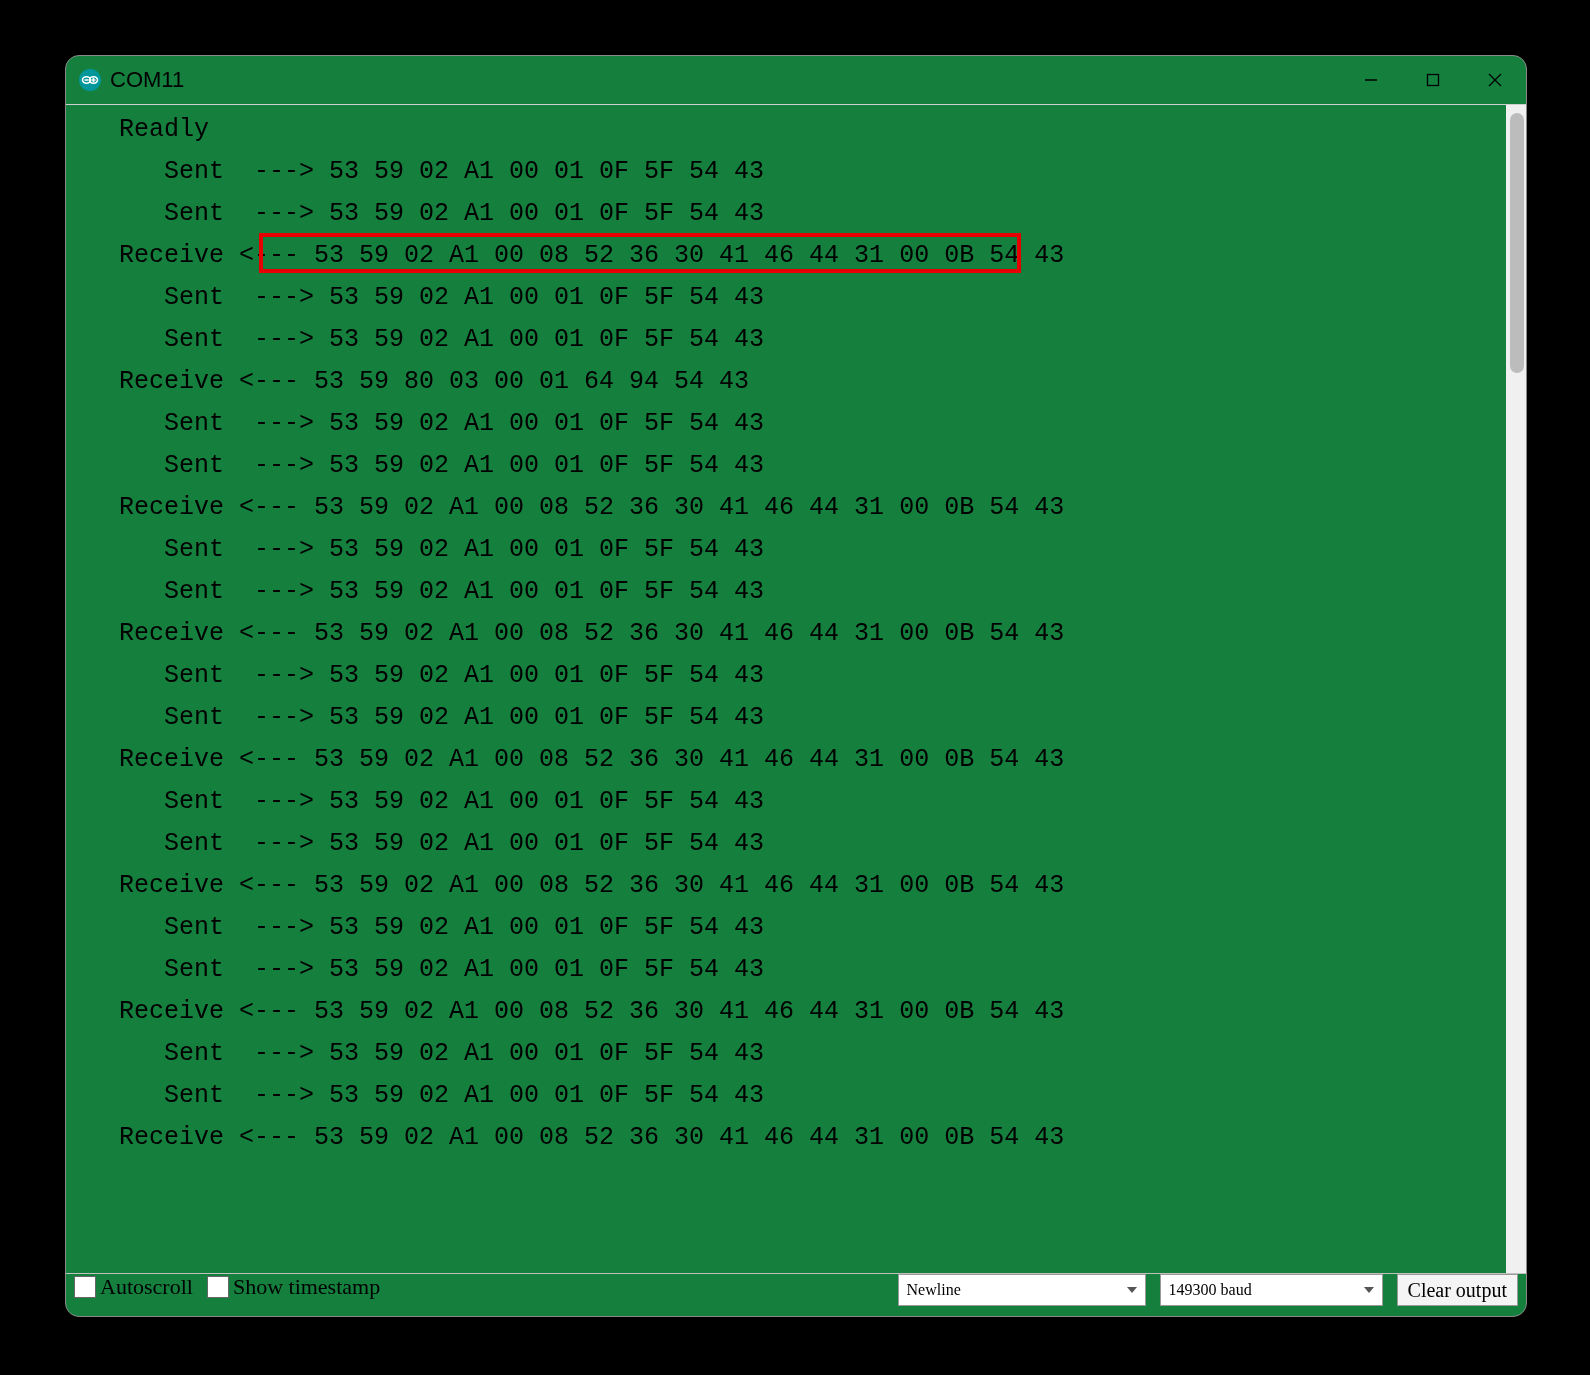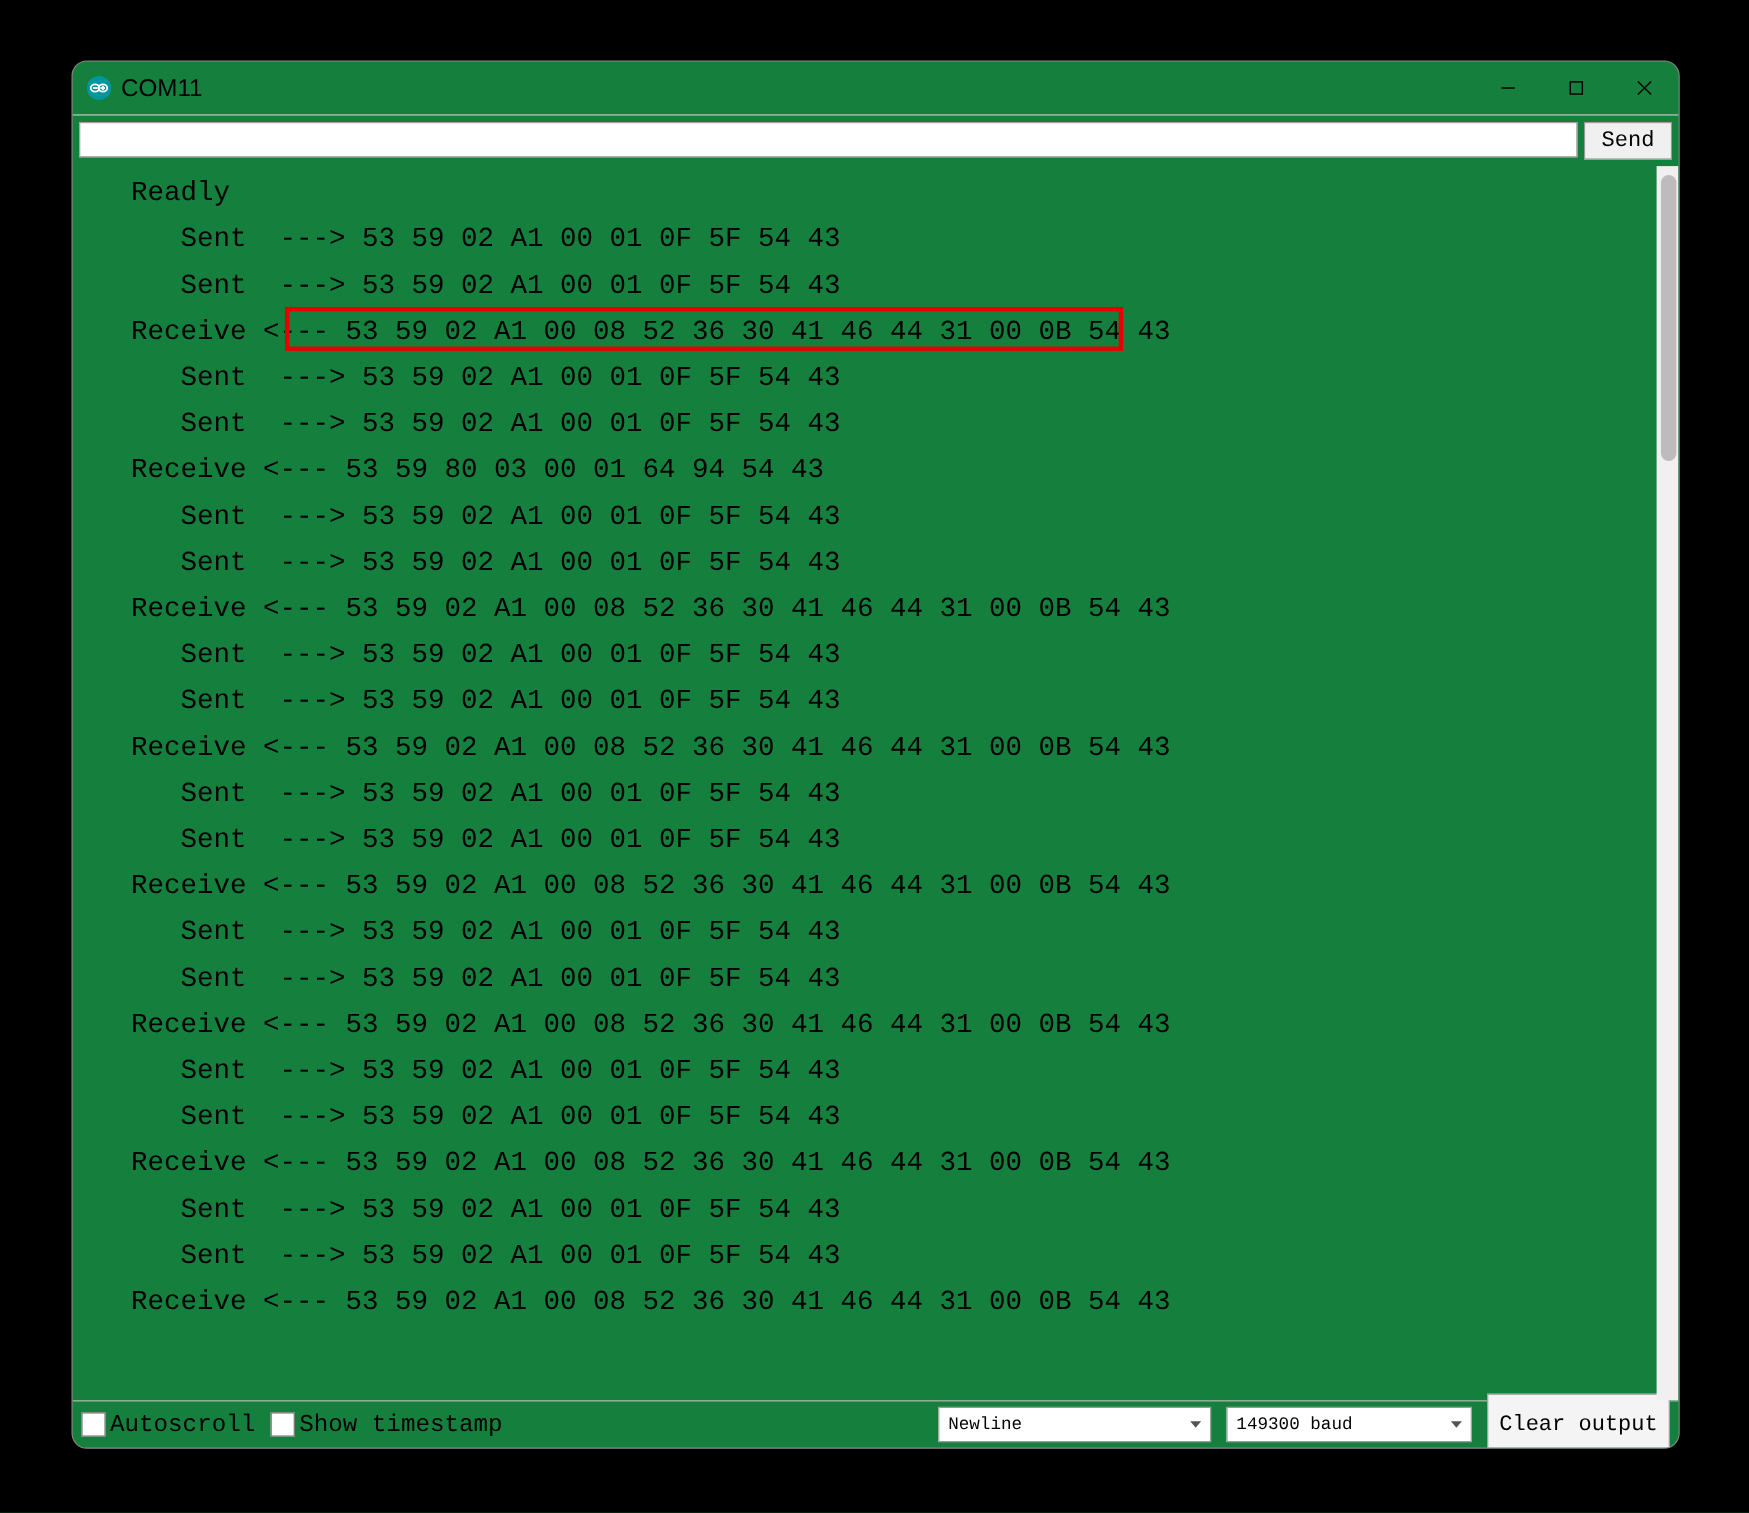--- a/index.html
+++ b/index.html
@@ -131,24 +131,24 @@
     top: 8px;
     width: 14px;
     height: 260px;
     background: #bcbcbc;
     border-radius: 7px;
   }
   .bottom-bar {
     height: 42px;
     border-top: 1px solid #c0c0c0;
     display: flex;
-    align-items: center;
+    align-items: flex-start;
     padding: 0 8px;
     gap: 14px;
-    font-family: Liberation Mono, monospace;
+    font-family: Liberation Serif, serif;
     font-size: 22px;
     flex-shrink: 0;
   }
   .checkbox {
     display: inline-flex;
     align-items: center;
     gap: 4px;
     cursor: pointer;
   }
   .checkbox-box {
@@ -184,21 +184,21 @@
     border-left: 5px solid transparent;
     border-right: 5px solid transparent;
     border-top: 6px solid #555;
   }
   .clear-btn {
     height: 30px;
     border: 1px solid #999;
     background: #f4f4f4;
     font-family: inherit;
     font-size: 20px;
-    padding: 12px 10px;
+    padding: 0 10px;
     display: flex;
     align-items: center;
     cursor: pointer;
   }
   svg { display: block; }
 </style>
 </head>
 <body>
 
 <div class="window">
@@ -230,24 +230,20 @@
       </div>
       <div class="win-btn">
         <svg width="14" height="14" viewBox="0 0 14 14">
             <line x1="1" y1="1" x2="13" y2="13" stroke="#000" stroke-width="1.3"></line>
             <line x1="13" y1="1" x2="1" y2="13" stroke="#000" stroke-width="1.3"></line>
           </svg>
       </div>
     </div>
   </div>
 
-  <div class="input-row">
-    <input class="serial-input" type="text" value="" style="">
-    <div class="send-btn">Send</div>
-  </div>
 
   <div class="console-area">
     <div class="console" id="console"><div class="console-line">Readly</div><div class="console-line">   Sent  ---&gt; 53 59 02 A1 00 01 0F 5F 54 43</div><div class="console-line">   Sent  ---&gt; 53 59 02 A1 00 01 0F 5F 54 43</div><div class="console-line">Receive &lt;--- 53 59 02 A1 00 08 52 36 30 41 46 44 31 00 0B 54 43</div><div class="highlight-box" style="left: 193.041px; top: 128px; width: 762.156px; height: 40px;"></div><div class="console-line">   Sent  ---&gt; 53 59 02 A1 00 01 0F 5F 54 43</div><div class="console-line">   Sent  ---&gt; 53 59 02 A1 00 01 0F 5F 54 43</div><div class="console-line">Receive &lt;--- 53 59 80 03 00 01 64 94 54 43</div><div class="console-line">   Sent  ---&gt; 53 59 02 A1 00 01 0F 5F 54 43</div><div class="console-line">   Sent  ---&gt; 53 59 02 A1 00 01 0F 5F 54 43</div><div class="console-line">Receive &lt;--- 53 59 02 A1 00 08 52 36 30 41 46 44 31 00 0B 54 43</div><div class="console-line">   Sent  ---&gt; 53 59 02 A1 00 01 0F 5F 54 43</div><div class="console-line">   Sent  ---&gt; 53 59 02 A1 00 01 0F 5F 54 43</div><div class="console-line">Receive &lt;--- 53 59 02 A1 00 08 52 36 30 41 46 44 31 00 0B 54 43</div><div class="console-line">   Sent  ---&gt; 53 59 02 A1 00 01 0F 5F 54 43</div><div class="console-line">   Sent  ---&gt; 53 59 02 A1 00 01 0F 5F 54 43</div><div class="console-line">Receive &lt;--- 53 59 02 A1 00 08 52 36 30 41 46 44 31 00 0B 54 43</div><div class="console-line">   Sent  ---&gt; 53 59 02 A1 00 01 0F 5F 54 43</div><div class="console-line">   Sent  ---&gt; 53 59 02 A1 00 01 0F 5F 54 43</div><div class="console-line">Receive &lt;--- 53 59 02 A1 00 08 52 36 30 41 46 44 31 00 0B 54 43</div><div class="console-line">   Sent  ---&gt; 53 59 02 A1 00 01 0F 5F 54 43</div><div class="console-line">   Sent  ---&gt; 53 59 02 A1 00 01 0F 5F 54 43</div><div class="console-line">Receive &lt;--- 53 59 02 A1 00 08 52 36 30 41 46 44 31 00 0B 54 43</div><div class="console-line">   Sent  ---&gt; 53 59 02 A1 00 01 0F 5F 54 43</div><div class="console-line">   Sent  ---&gt; 53 59 02 A1 00 01 0F 5F 54 43</div><div class="console-line">Receive &lt;--- 53 59 02 A1 00 08 52 36 30 41 46 44 31 00 0B 54 43</div></div>
     <div class="scrollbar-track">
       <div class="scrollbar-thumb"></div>
     </div>
   </div>
 
   <div class="bottom-bar">
     <label class="checkbox">

